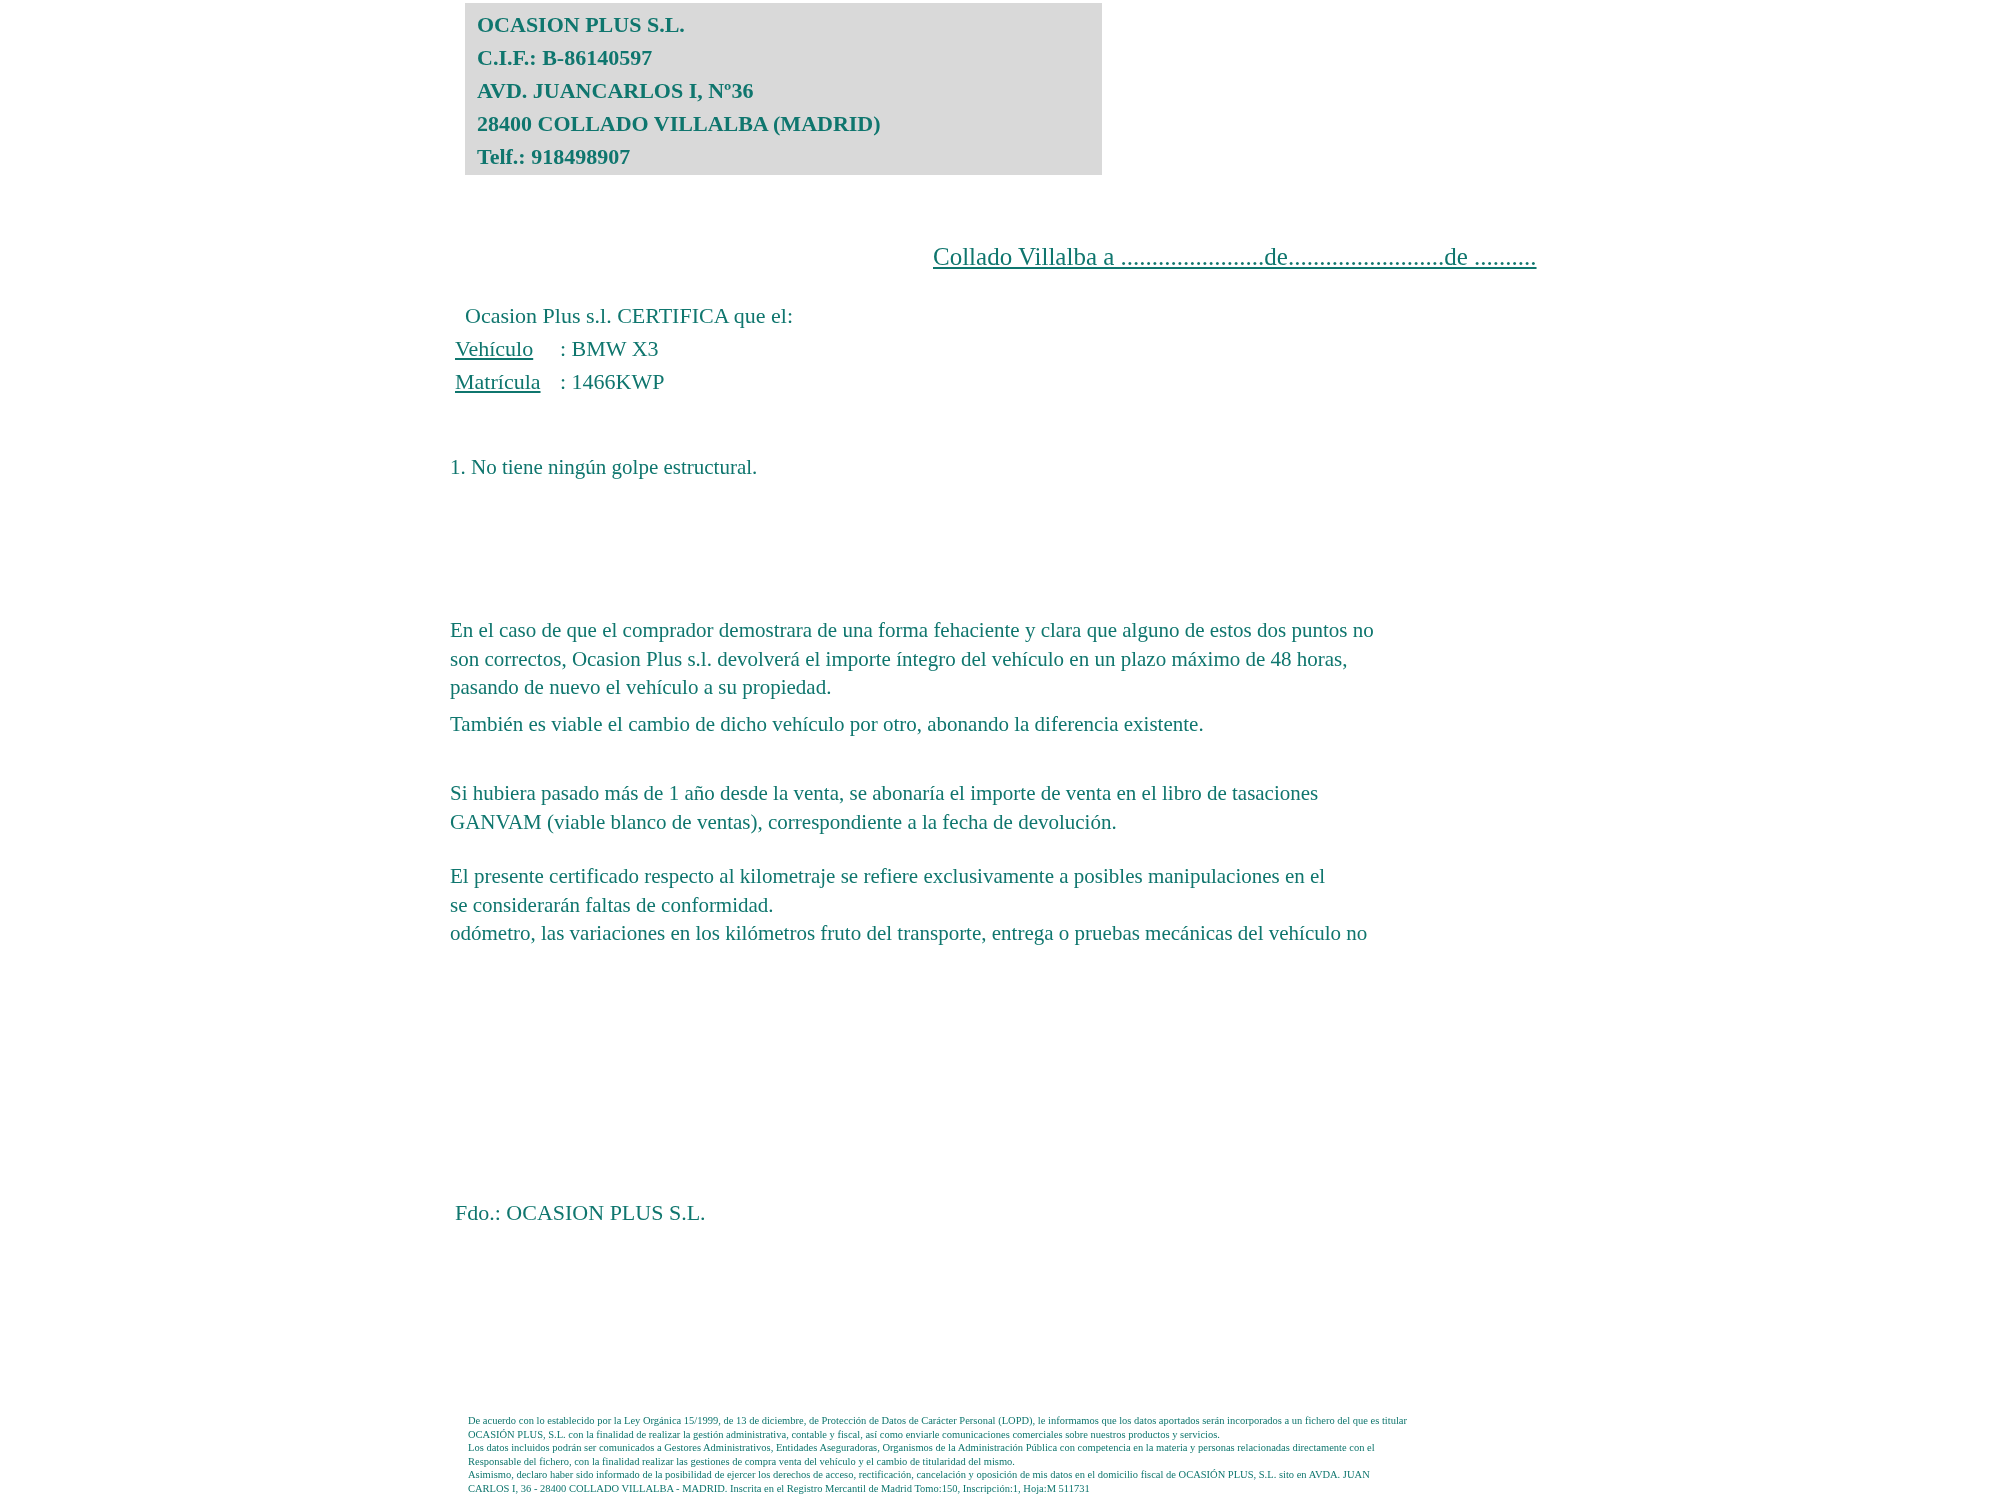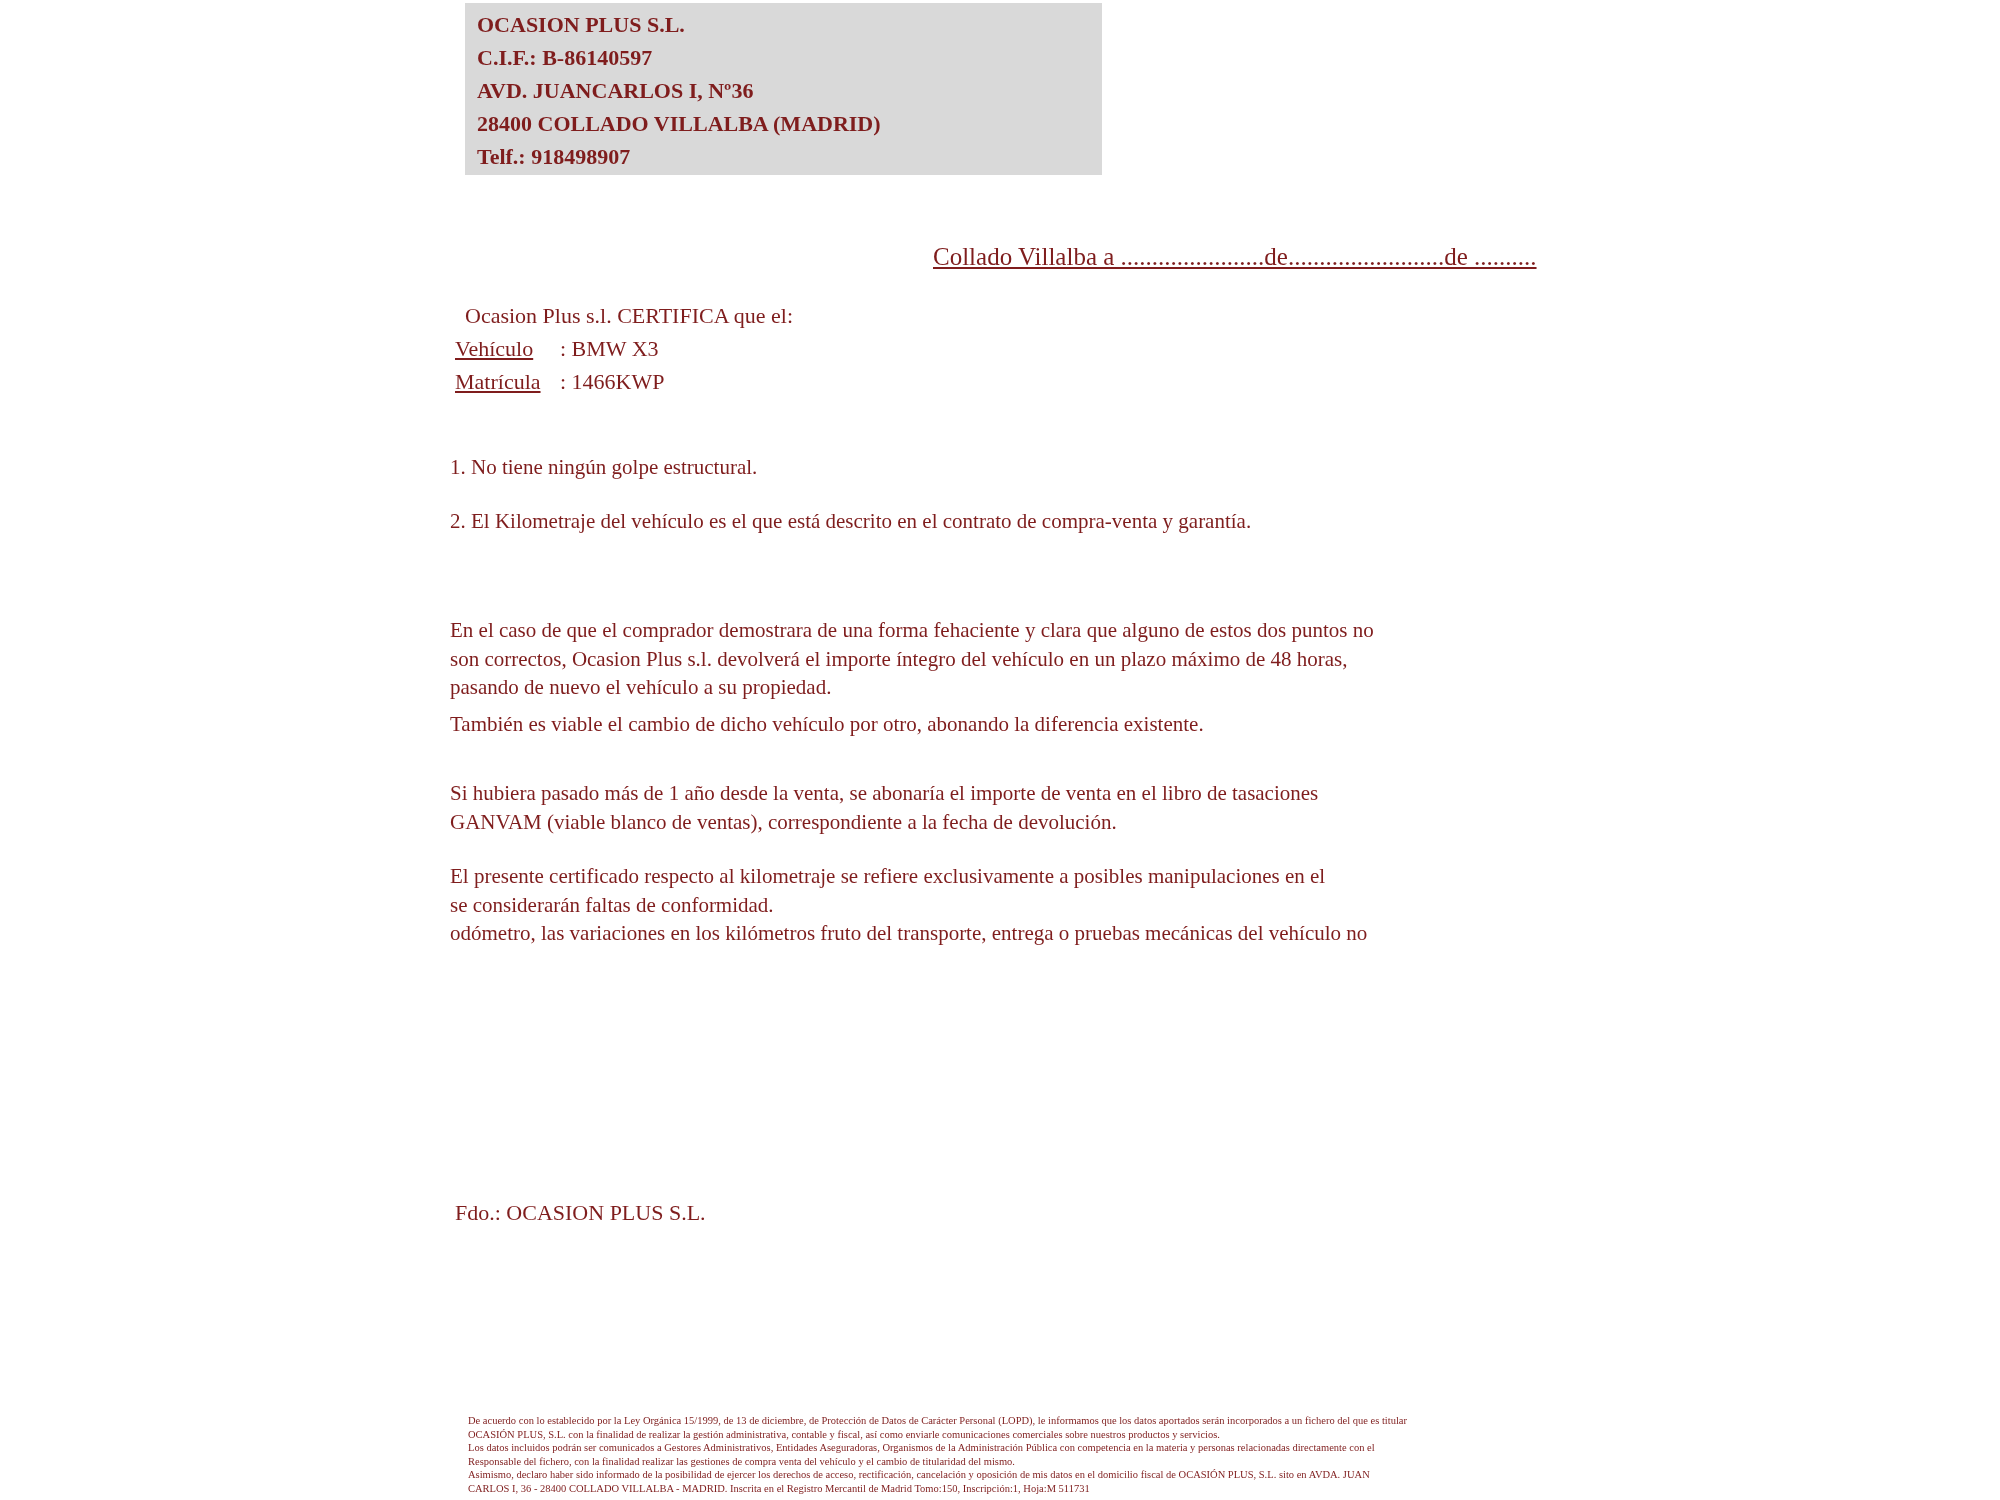--- a/index.html
+++ b/index.html
@@ -7,21 +7,21 @@
     padding: 0;
     background: #ffffff;
   }
   .page {
     position: relative;
     width: 2000px;
     height: 1500px;
     background: #ffffff;
     overflow: hidden;
     font-family: "Liberation Serif", "DejaVu Serif", serif;
-    color: #7f1d1d;
+    color: #0f766e;
   }
   .header-box {
     position: absolute;
     left: 465px;
     top: 3px;
     width: 637px;
     height: 172px;
     box-sizing: border-box;
     padding: 5px 0 0 12px;
     font-weight: bold;
@@ -101,21 +101,20 @@
 
   <div class="date-line">Collado Villalba a .......................de.........................de ..........</div>
 
   <div class="cert-block">
     <div class="cert-intro">Ocasion Plus s.l. CERTIFICA que el:</div>
     <div class="cert-row"><span class="cert-label"><span class="u">Vehículo</span></span><span>: BMW X3</span></div>
     <div class="cert-row"><span class="cert-label"><span class="u">Matrícula</span></span><span>: 1466KWP</span></div>
   </div>
 
   <div class="point point-1">1. No tiene ningún golpe estructural.</div>
-  <div class="point point-2">2. El Kilometraje del vehículo es el que está descrito en el contrato de compra-venta y garantía.</div>
 
   <div class="para para-1">
     <div>En el caso de que el comprador demostrara de una forma fehaciente y clara que alguno de estos dos puntos no</div>
     <div>son correctos, Ocasion Plus s.l. devolverá el importe íntegro del vehículo en un plazo máximo de 48 horas,</div>
     <div>pasando de nuevo el vehículo a su propiedad.</div>
   </div>
 
   <div class="para para-2">
     <div>También es viable el cambio de dicho vehículo por otro, abonando la diferencia existente.</div>
   </div>

